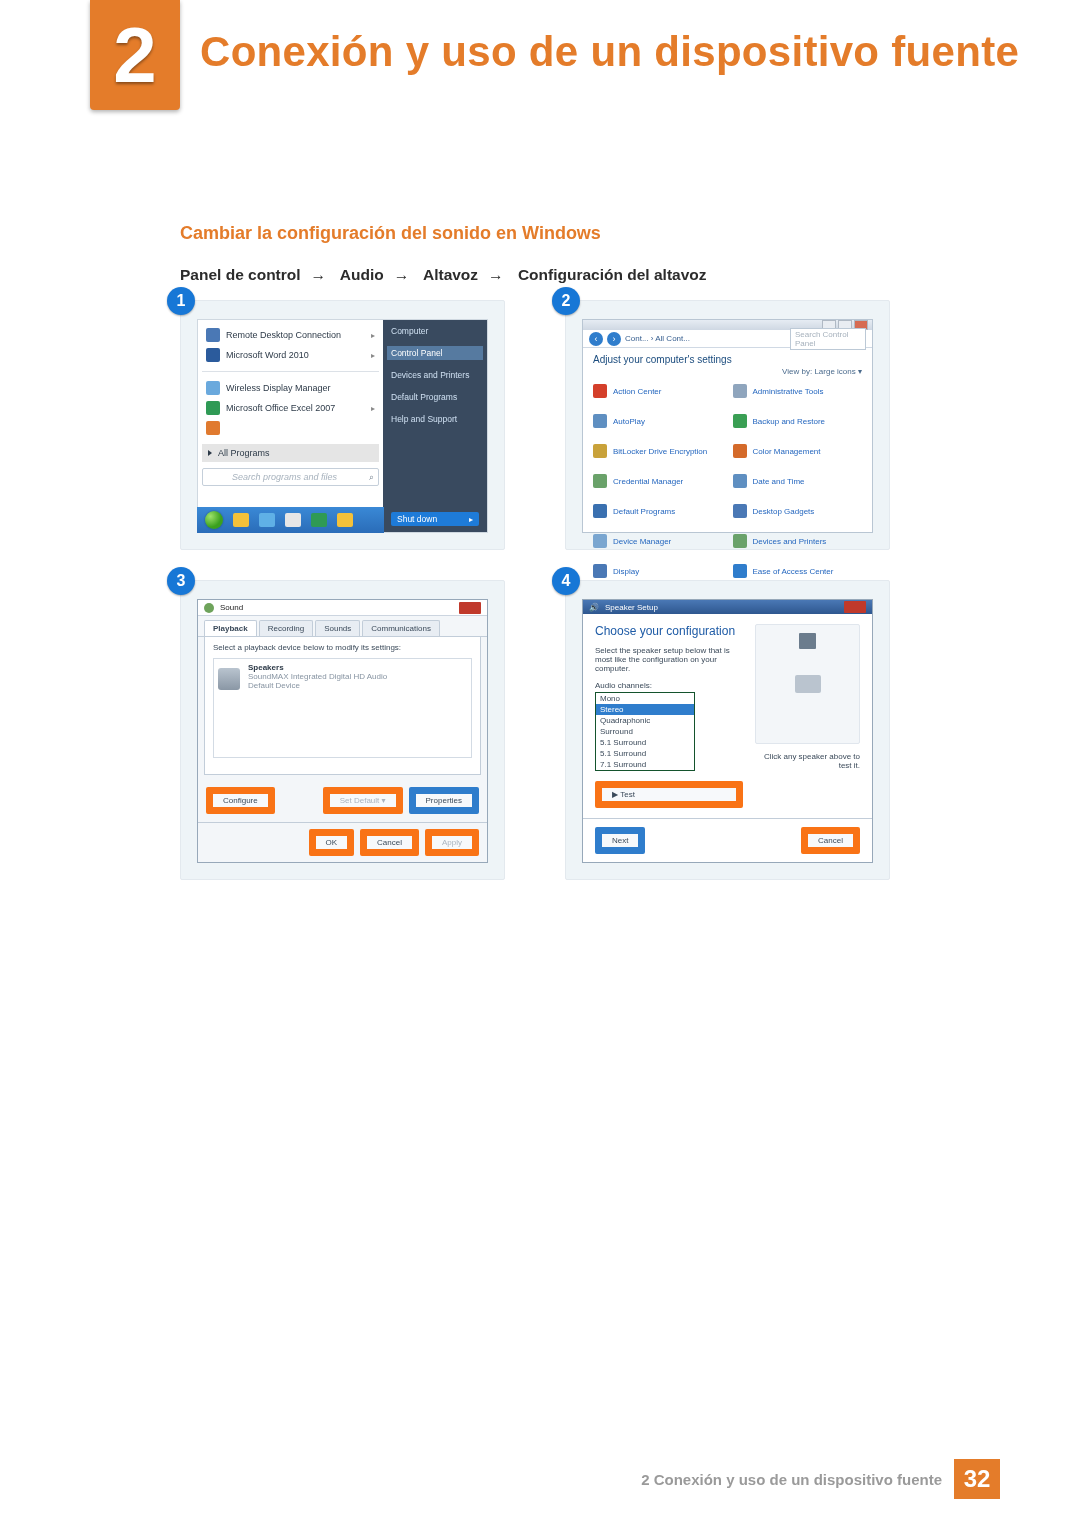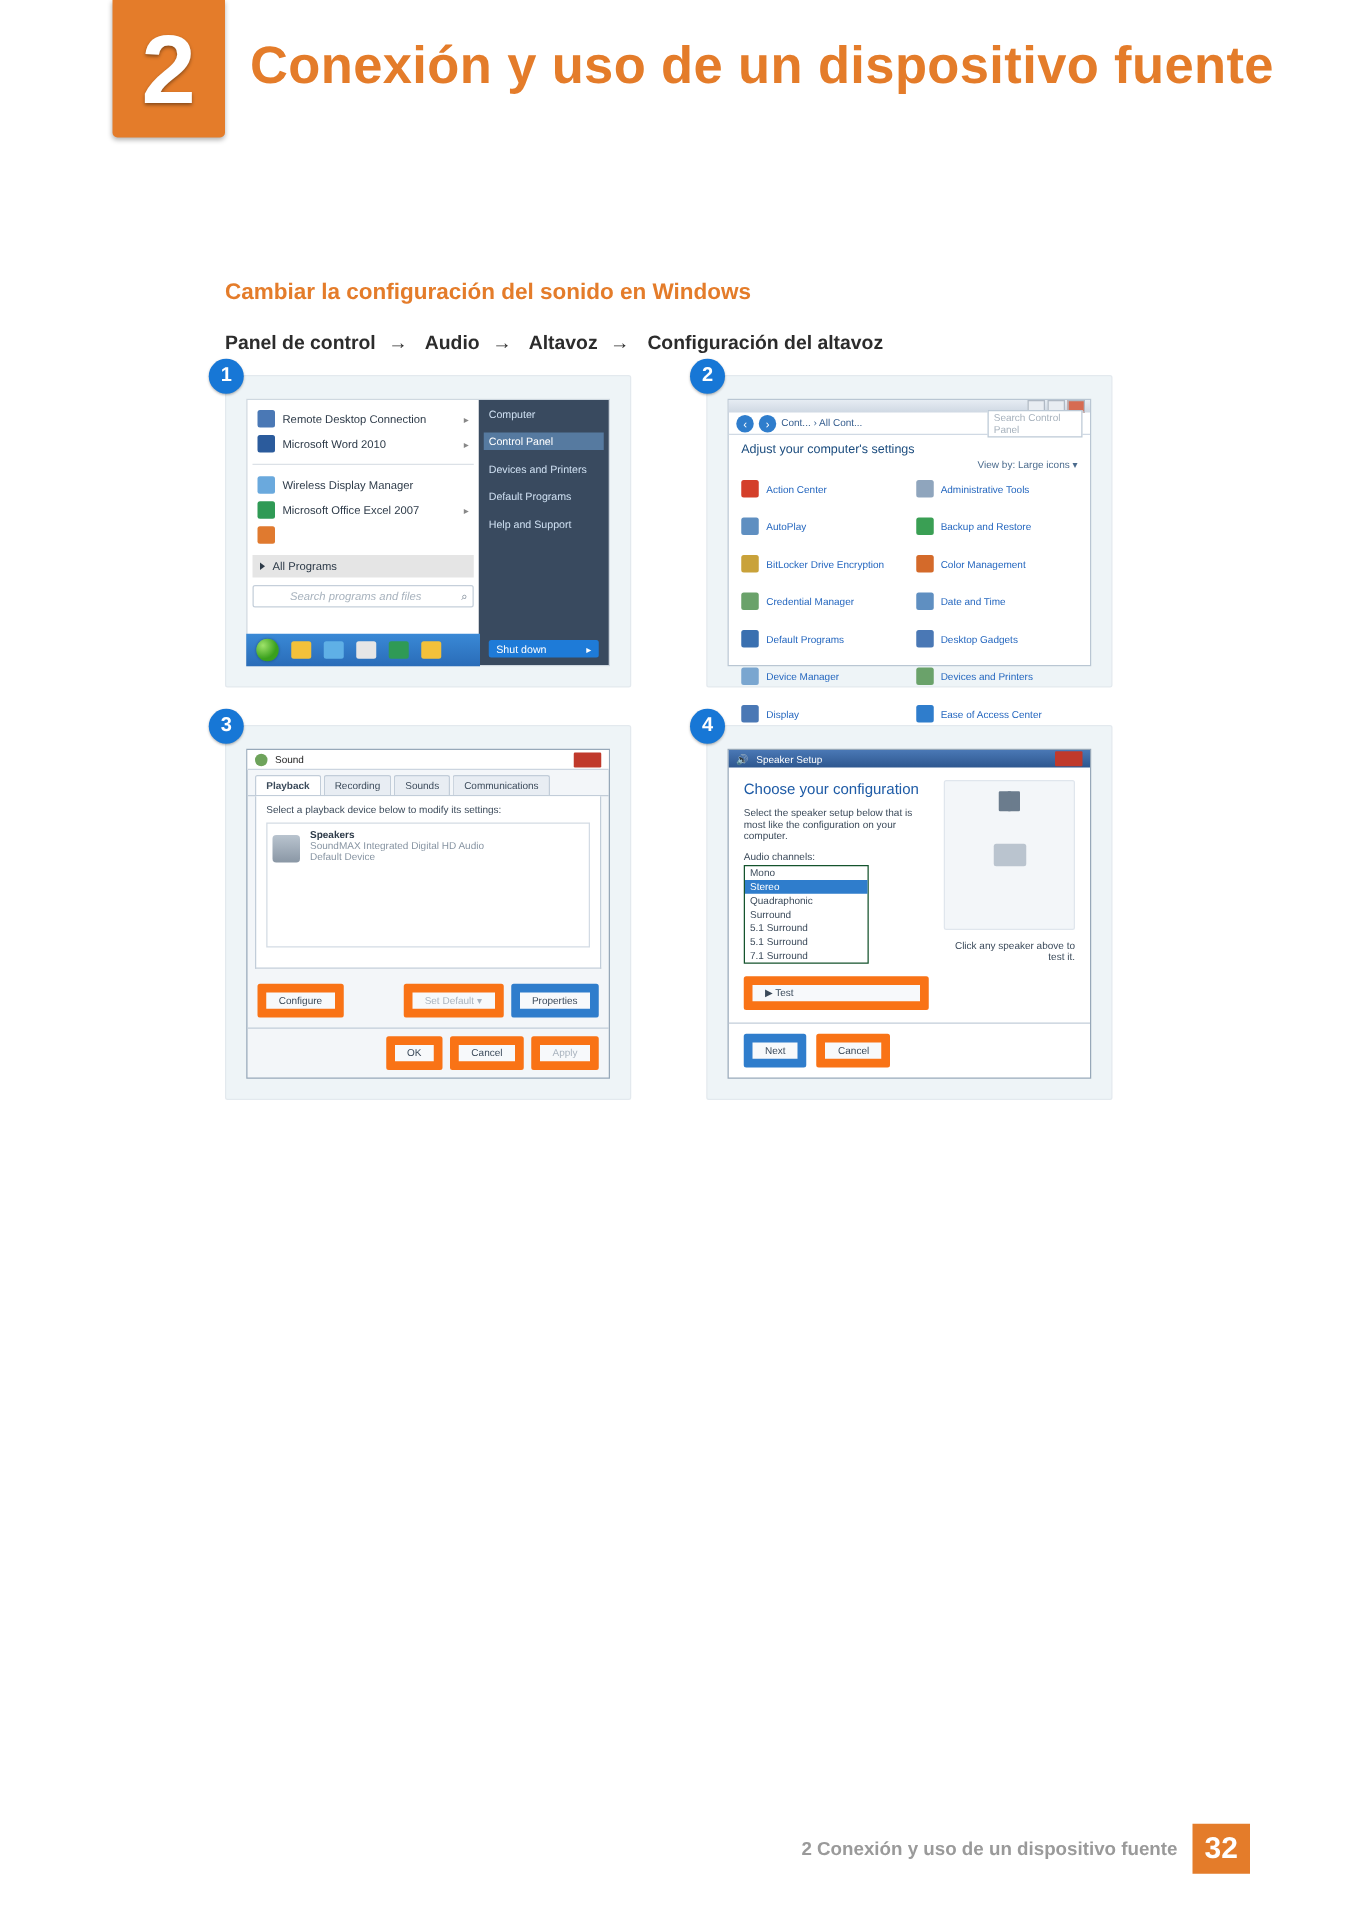--- a/index.html
+++ b/index.html
@@ -90,21 +90,21 @@
   .channel-list div{ padding:1px 4px; color:#3b4a5a;}
   .channel-list div.sel{ background:#2f7dcc; color:#fff;}
   .test-btn{ margin-top:10px;}
   .wiz-right { flex:1; position:relative;}
   .room { width:100%; height:120px; background:#f3f6f9; border:1px solid #e0e6ed; border-radius:2px; position:relative;}
   .room .spk{ position:absolute; width:10px;height:16px;background:#6b7c8d;border-radius:1px;}
   .room .spk.l{ left:50px; top:8px;}
   .room .spk.r{ right:50px; top:8px;}
   .room .center{ position:absolute; left:50%; top:50%; width:26px;height:18px;margin:-9px 0 0 -13px;background:#bac4cf;border-radius:2px;}
   .wiz-right .tip{ text-align:right; color:#3b4a5a; margin-top:8px;}
-  .wiz-foot{ border-top:1px solid #c2cdd9; padding:8px 12px; display:flex; justify-content:flex-start; gap:8px;}
+  .wiz-foot{ border-top:1px solid #c2cdd9; padding:8px 12px; display:flex; justify-content:space-between; gap:8px;}
 
   
   .page-foot { position:absolute; left:0; right:0; bottom:28px; height:40px; display:flex; justify-content:flex-end; align-items:center; padding-right:80px;}
   .page-foot .ft-label{ color:#9a9a9a; font-weight:600; font-size:15px; margin-right:12px;}
   .page-num-box{ width:46px;height:40px;background:#e47c2a;color:#fff;font-size:24px;font-weight:700;display:flex;align-items:center;justify-content:center;}
 
   
   .divider{ height:1px;background:#dce1e7;margin:6px 0;}
 
   .flex-push{flex:1;}

